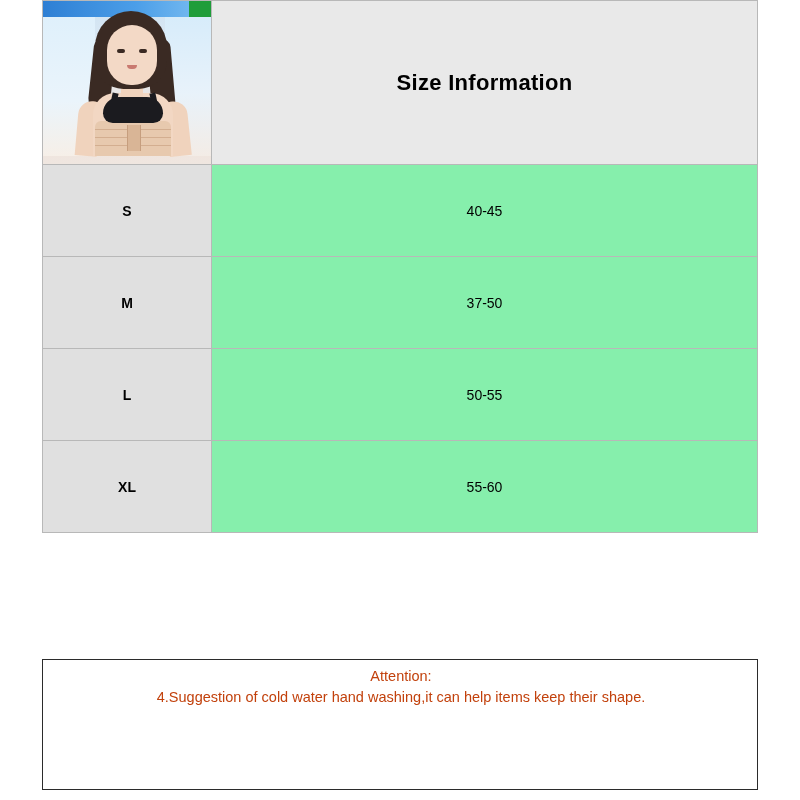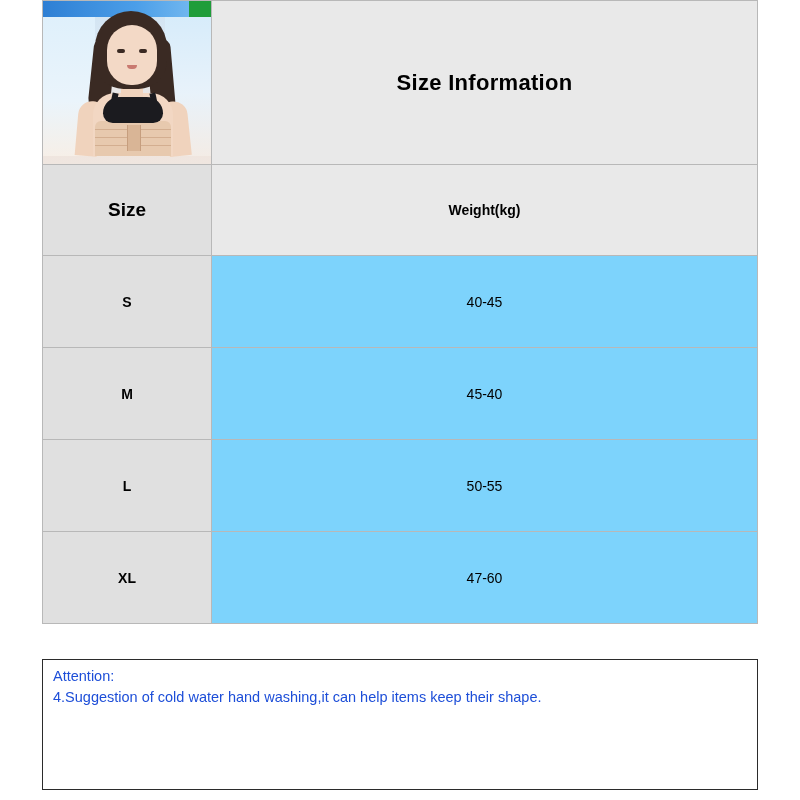--- a/index.html
+++ b/index.html
@@ -223,42 +223,43 @@
     font-weight: bold;
   }
 
   .cell-size {
     background: #e0e0e0;
     height: 83px;
     font-size: 14px;
     font-weight: bold;
   }
   .cell-weight {
-    background: #7dd3fc;
+    background: #86efac;
     height: 83px;
     font-size: 14px;
   }
 
   
   .attention {
     position: absolute;
     left: 42px;
     top: 659px;
     width: 716px;
     height: 131px;
     border: 1px solid #2b2b2b;
     box-sizing: border-box;
     padding: 6px 8px 0 10px;
     background: #ffffff;
   }
   .attention p {
     margin: 0;
     font-size: 14.5px;
     line-height: 21px;
-    color: #1d4ed8;
+    color: #c2410c;
+    text-align: center;
   }
 </style>
 </head>
 <body>
 
 <div class="page">
 
   <table class="size-table">
     <tbody>
       <tr>
@@ -284,40 +285,36 @@
             <div class="hair"></div>
             <div class="face"></div>
             <div class="eye l"></div>
             <div class="eye r"></div>
             <div class="mouth"></div>
           </div>
         </td>
         <td class="title-cell">Size Information</td>
       </tr>
 
-      <tr>
-        <td class="hdr-size">Size</td>
-        <td class="hdr-weight">Weight(kg)</td>
-      </tr>
 
       <tr>
         <td class="cell-size">S</td>
         <td class="cell-weight">40-45</td>
       </tr>
       <tr>
         <td class="cell-size">M</td>
-        <td class="cell-weight">45-40</td>
+        <td class="cell-weight">37-50</td>
       </tr>
       <tr>
         <td class="cell-size">L</td>
         <td class="cell-weight">50-55</td>
       </tr>
       <tr>
         <td class="cell-size">XL</td>
-        <td class="cell-weight">47-60</td>
+        <td class="cell-weight">55-60</td>
       </tr>
     </tbody>
   </table>
 
   <div class="attention">
     <p>Attention:</p>
     <p>4.Suggestion of cold water hand washing,it can help items keep their shape.</p>
   </div>
 
 </div>

